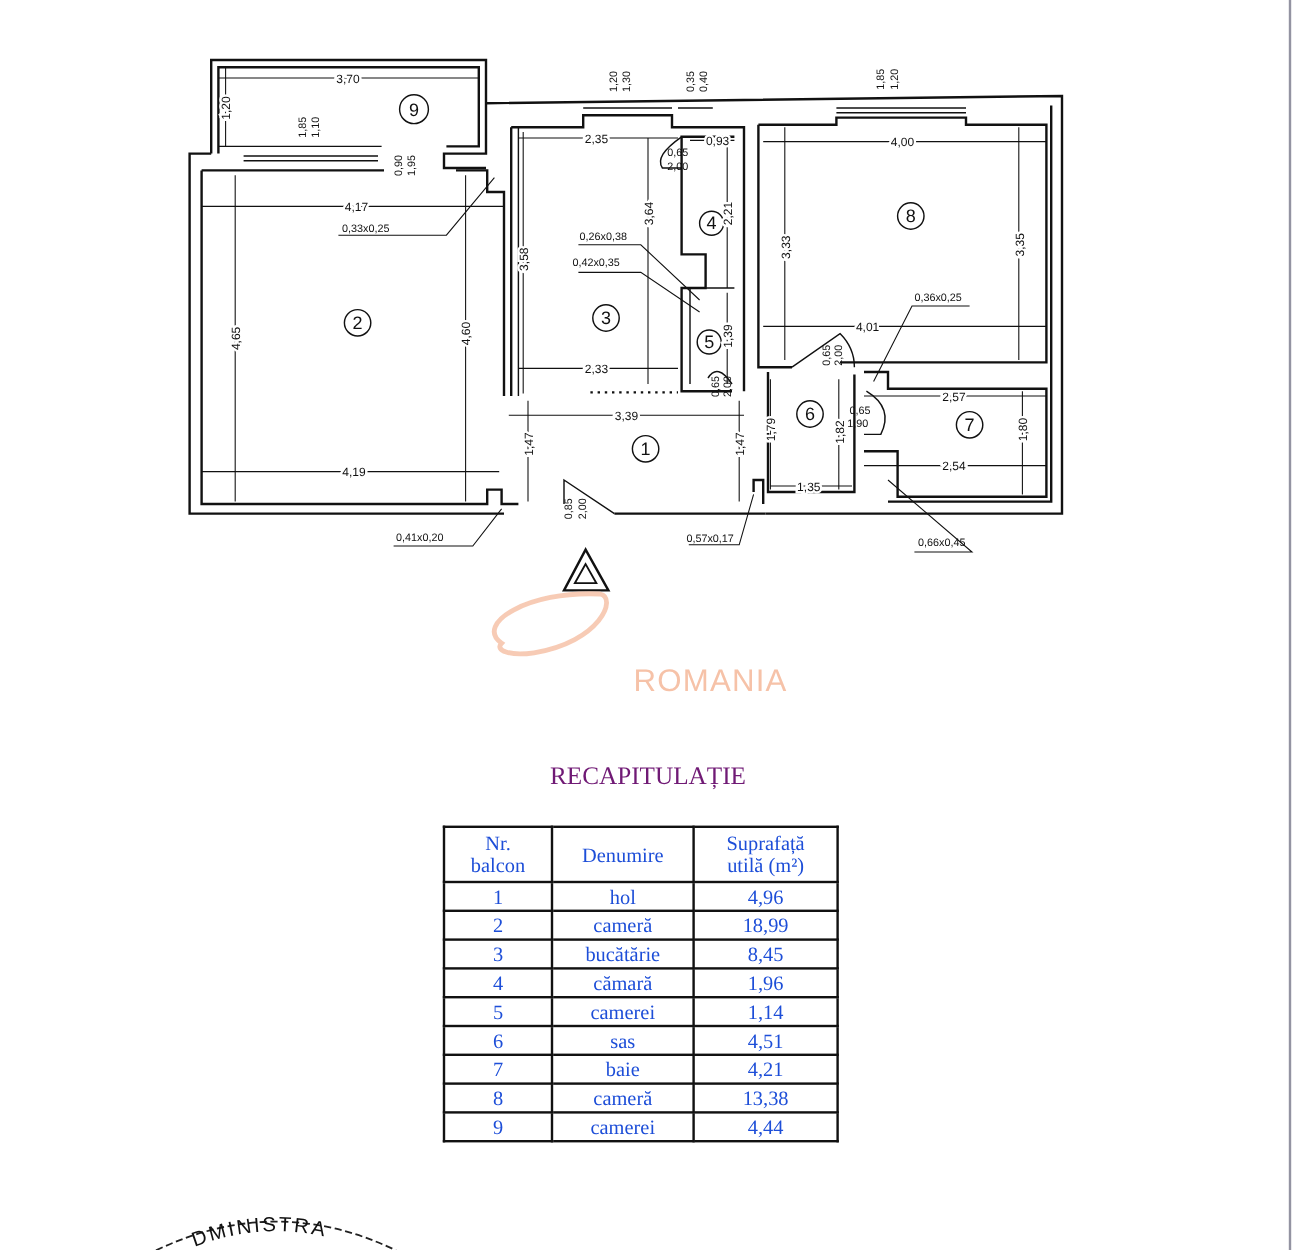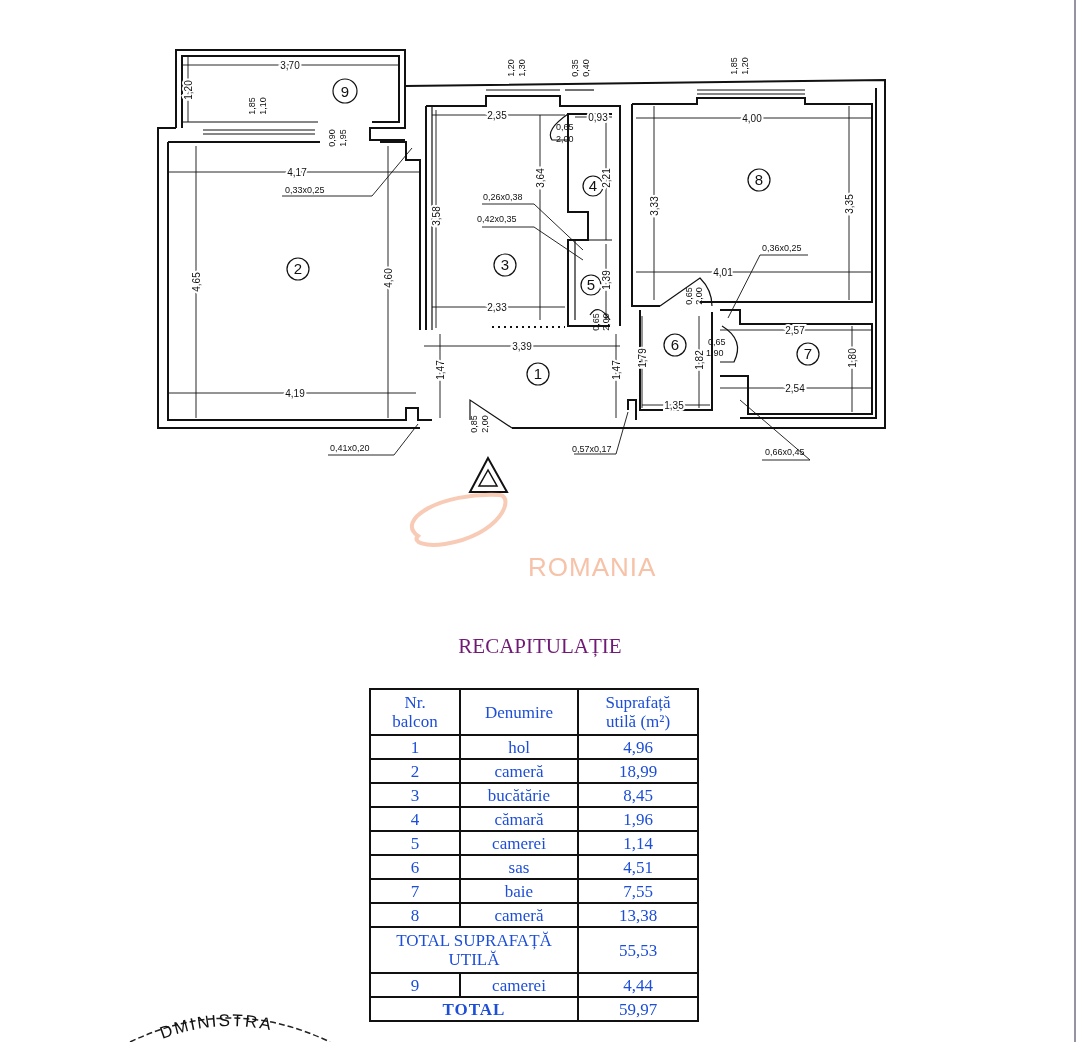--- a/index.html
+++ b/index.html
@@ -249,40 +249,32 @@
         <td>1,14</td>
       </tr>
   <tr>
         <td>6</td>
         <td>sas</td>
         <td>4,51</td>
       </tr>
   <tr>
         <td>7</td>
         <td>baie</td>
-        <td>7,55</td>
+        <td>4,21</td>
       </tr>
   <tr>
         <td>8</td>
         <td>cameră</td>
         <td>13,38</td>
       </tr>
   <tr>
-    <td colspan="2" style="height:44px"><span>TOTAL  SUPRAFAȚĂ</span><br><span>UTILĂ</span></td>
-    <td>55,53</td>
-  </tr>
-  <tr>
         <td>9</td>
         <td>camerei</td>
         <td>4,44</td>
       </tr>
-  <tr>
-    <td colspan="2" class="bold">TOTAL</td>
-    <td>59,97</td>
-  </tr>
 </tbody>
   </table>
 
 <svg class="stamp" width="220" height="42" viewBox="0 0 220 42">
   <path d="M10,42 Q110,-6 210,42" fill="none" stroke="#222" stroke-width="1.5" stroke-dasharray="6,3"></path>
   <path id="stampArc" d="M26,46 Q110,6 196,46" fill="none"></path>
   <text font-family="Liberation Sans, sans-serif" font-size="17" fill="#111" letter-spacing="2"><textPath href="#stampArc" startOffset="10%">DMINISTRA</textPath></text>
 </svg>
 
 </body></html>

